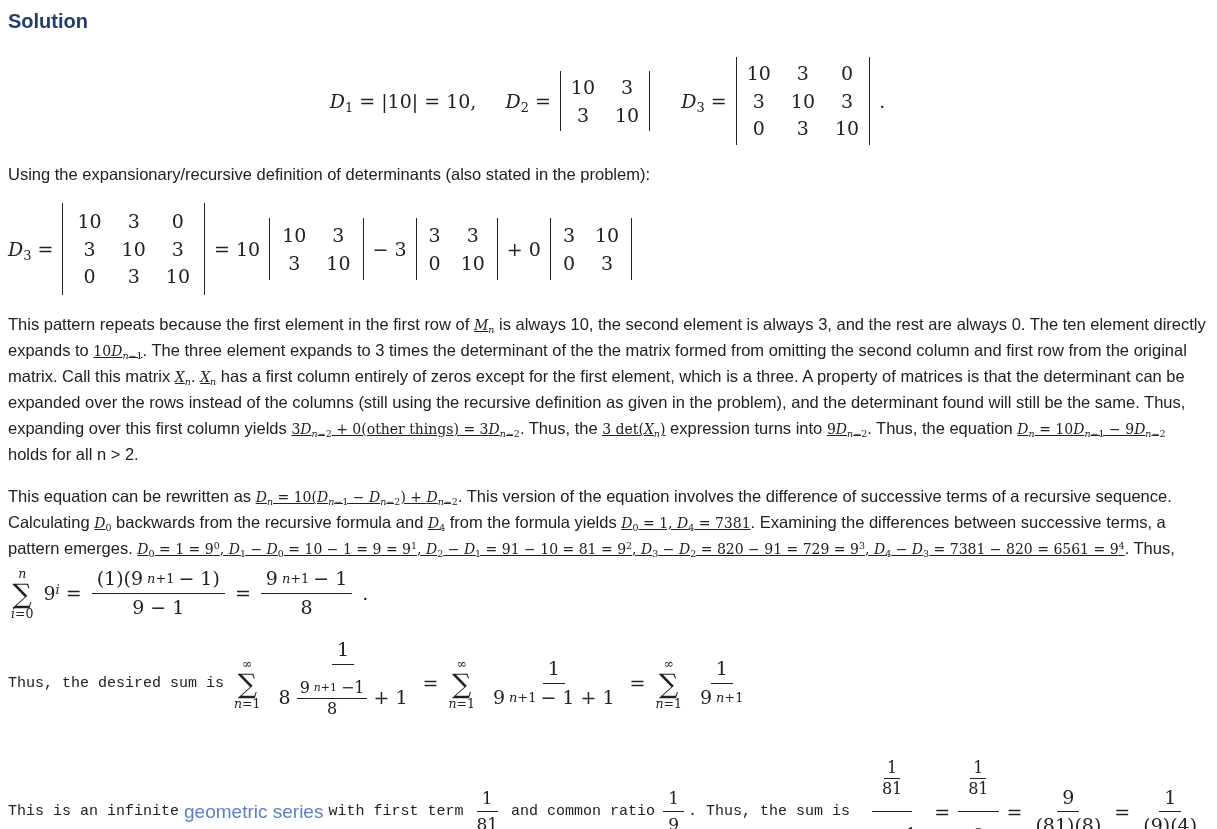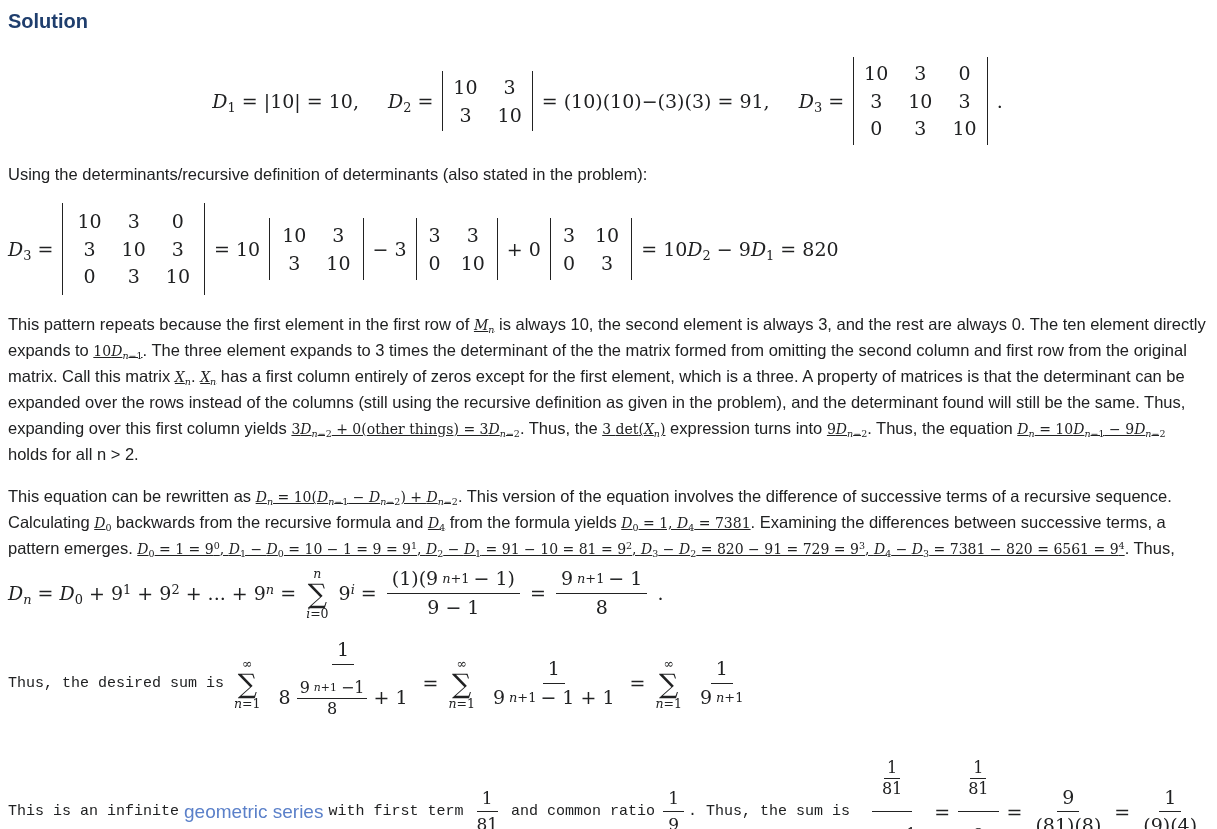--- a/index.html
+++ b/index.html
@@ -112,39 +112,38 @@
   <span class="m"><i>D</i><sub>1</sub> = |10| = 10,</span>
   <span class="m qgap"><i>D</i><sub>2</sub> =</span>
   <span class="det">
     <span class="det-body det2">
       <span class="cell">10</span>
       <span class="cell">3</span>
       <span class="cell">3</span>
       <span class="cell">10</span>
     </span>
   </span>
-  <span class="m">= (10)(10)−(3)(3) = 91,</span>
   <span class="m qgap"><i>D</i><sub>3</sub> =</span>
   <span class="det">
     <span class="det-body det3">
       <span class="cell">10</span>
       <span class="cell">3</span>
       <span class="cell">0</span>
       <span class="cell">3</span>
       <span class="cell">10</span>
       <span class="cell">3</span>
       <span class="cell">0</span>
       <span class="cell">3</span>
       <span class="cell">10</span>
     </span>
   </span>
   <span class="m">.</span>
 </div>
 
-<p class="body-text">Using the determinants/recursive definition of determinants (also stated in the problem):</p>
+<p class="body-text">Using the expansionary/recursive definition of determinants (also stated in the problem):</p>
 
 <div class="eq eq-left">
   <span class="m"><i>D</i><sub>3</sub> =</span>
   <span class="det">
     <span class="det-body det3" style="padding:6px 14px;">
       <span class="cell">10</span>
       <span class="cell">3</span>
       <span class="cell">0</span>
       <span class="cell">3</span>
       <span class="cell">10</span>
@@ -174,29 +173,27 @@
   </span>
   <span class="m">+ 0</span>
   <span class="det">
     <span class="det-body det2" style="padding:5px 12px;">
       <span class="cell">3</span>
       <span class="cell">10</span>
       <span class="cell">0</span>
       <span class="cell">3</span>
     </span>
   </span>
-  <span class="m">= 10<i>D</i><sub>2</sub> − 9<i>D</i><sub>1</sub> = 820</span>
 </div>
 
 <p class="body-text"><span>This pattern repeats because the first element in the first row of </span><span class="math"><i>M</i><sub><i>n</i></sub></span><span> is always 10, the second element is always 3, and the rest are always 0. The ten element directly expands to </span><span class="math">10<i>D</i><sub><i>n</i>−1</sub></span><span>. The three element expands to 3 times the determinant of the the matrix formed from omitting the second column and first row from the original matrix. Call this matrix </span><span class="math"><i>X</i><sub><i>n</i></sub></span><span>. </span><span class="math"><i>X</i><sub><i>n</i></sub></span><span> has a first column entirely of zeros except for the first element, which is a three. A property of matrices is that the determinant can be expanded over the rows instead of the columns (still using the recursive definition as given in the problem), and the determinant found will still be the same. Thus, expanding over this first column yields </span><span class="math">3<i>D</i><sub><i>n</i>−2</sub> + 0(<span class="mtext">other things</span>) = 3<i>D</i><sub><i>n</i>−2</sub></span><span>. Thus, the </span><span class="math">3 <span class="mtext">det</span>(<i>X</i><sub><i>n</i></sub>)</span><span> expression turns into </span><span class="math">9<i>D</i><sub><i>n</i>−2</sub></span><span>. Thus, the equation </span><span class="math"><i>D</i><sub><i>n</i></sub> = 10<i>D</i><sub><i>n</i>−1</sub> − 9<i>D</i><sub><i>n</i>−2</sub></span><span> holds for all n &gt; 2.</span></p>
 
 <p class="body-text" style="margin-bottom:6px;"><span>This equation can be rewritten as </span><span class="math"><i>D</i><sub><i>n</i></sub> = 10(<i>D</i><sub><i>n</i>−1</sub> − <i>D</i><sub><i>n</i>−2</sub>) + <i>D</i><sub><i>n</i>−2</sub></span><span>. This version of the equation involves the difference of successive terms of a recursive sequence. Calculating </span><span class="math"><i>D</i><sub>0</sub></span><span> backwards from the recursive formula and </span><span class="math"><i>D</i><sub>4</sub></span><span> from the formula yields </span><span class="math"><i>D</i><sub>0</sub> = 1, <i>D</i><sub>4</sub> = 7381</span><span>. Examining the differences between successive terms, a pattern emerges. </span><span class="math"><i>D</i><sub>0</sub> = 1 = 9<sup>0</sup>, <i>D</i><sub>1</sub> − <i>D</i><sub>0</sub> = 10 − 1 = 9 = 9<sup>1</sup>, <i>D</i><sub>2</sub> − <i>D</i><sub>1</sub> = 91 − 10 = 81 = 9<sup>2</sup>, <i>D</i><sub>3</sub> − <i>D</i><sub>2</sub> = 820 − 91 = 729 = 9<sup>3</sup>, <i>D</i><sub>4</sub> − <i>D</i><sub>3</sub> = 7381 − 820 = 6561 = 9<sup>4</sup></span><span>. Thus,</span></p>
 
 <div class="eq eq-left" style="margin-top:2px;">
-  <span class="m"><i>D</i><sub><i>n</i></sub> = <i>D</i><sub>0</sub> + 9<sup>1</sup> + 9<sup>2</sup> + ... + 9<sup><i>n</i></sup> =</span>
   <span class="bigop">
     <span class="op-top m"><i>n</i></span>
     <span class="op-sym">∑</span>
     <span class="op-bot m"><i>i</i>=0</span>
   </span>
   <span class="m">9<sup><i>i</i></sup> =</span>
   <span class="frac">
     <span class="num m">(1)(9<sup><i>n</i>+1</sup> − 1)</span>
     <span class="den m">9 − 1</span>
   </span>

